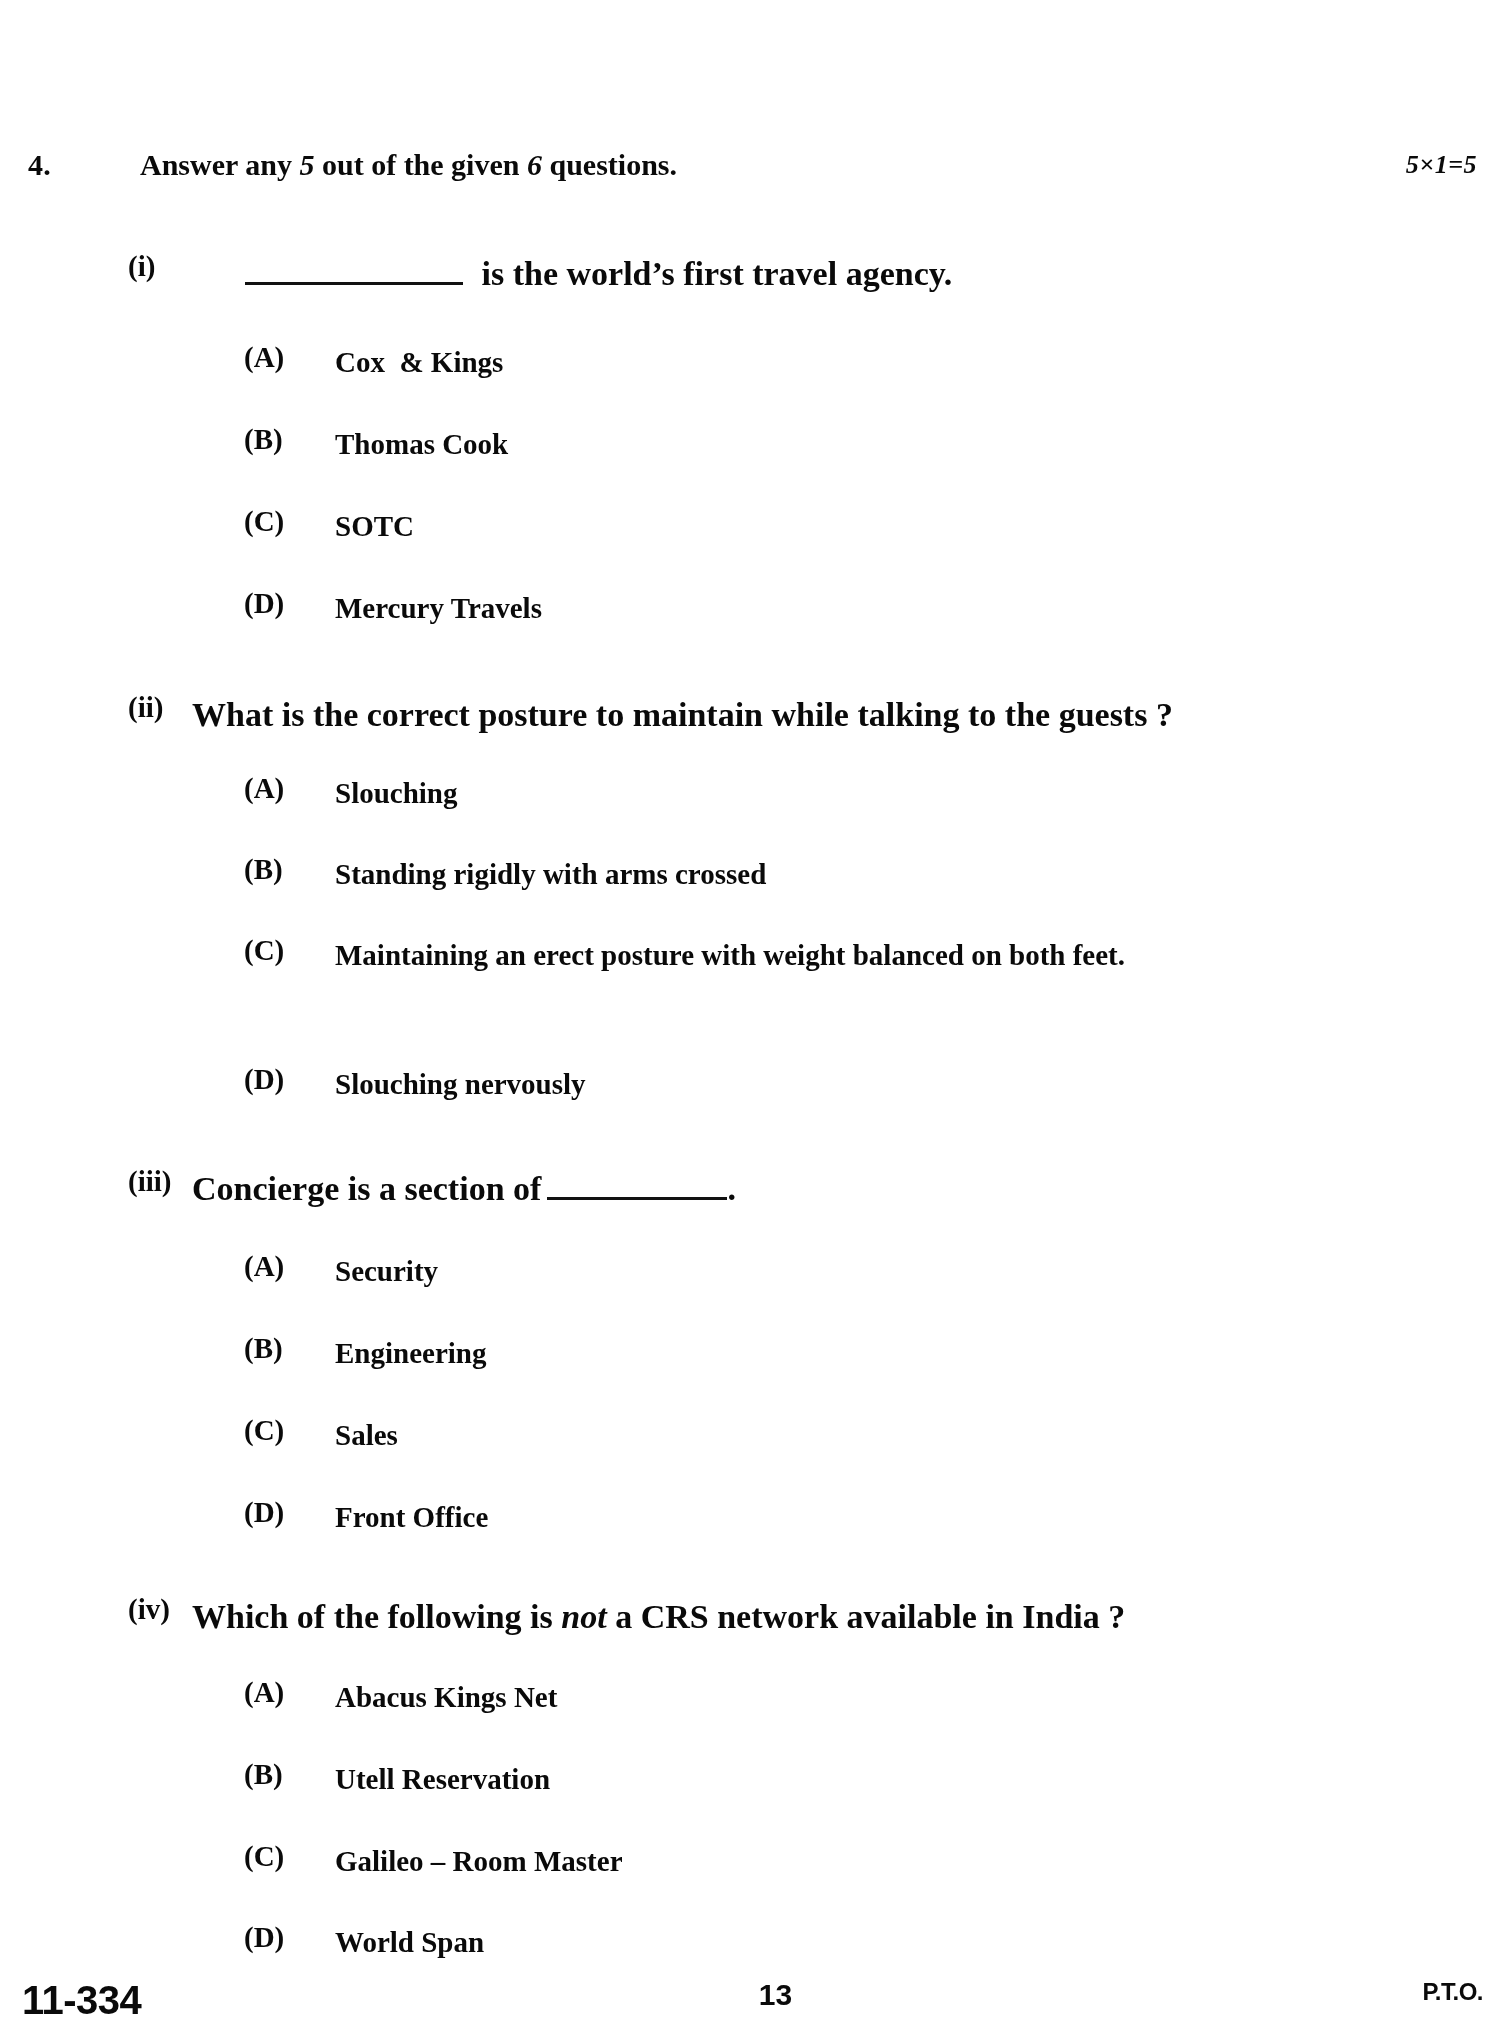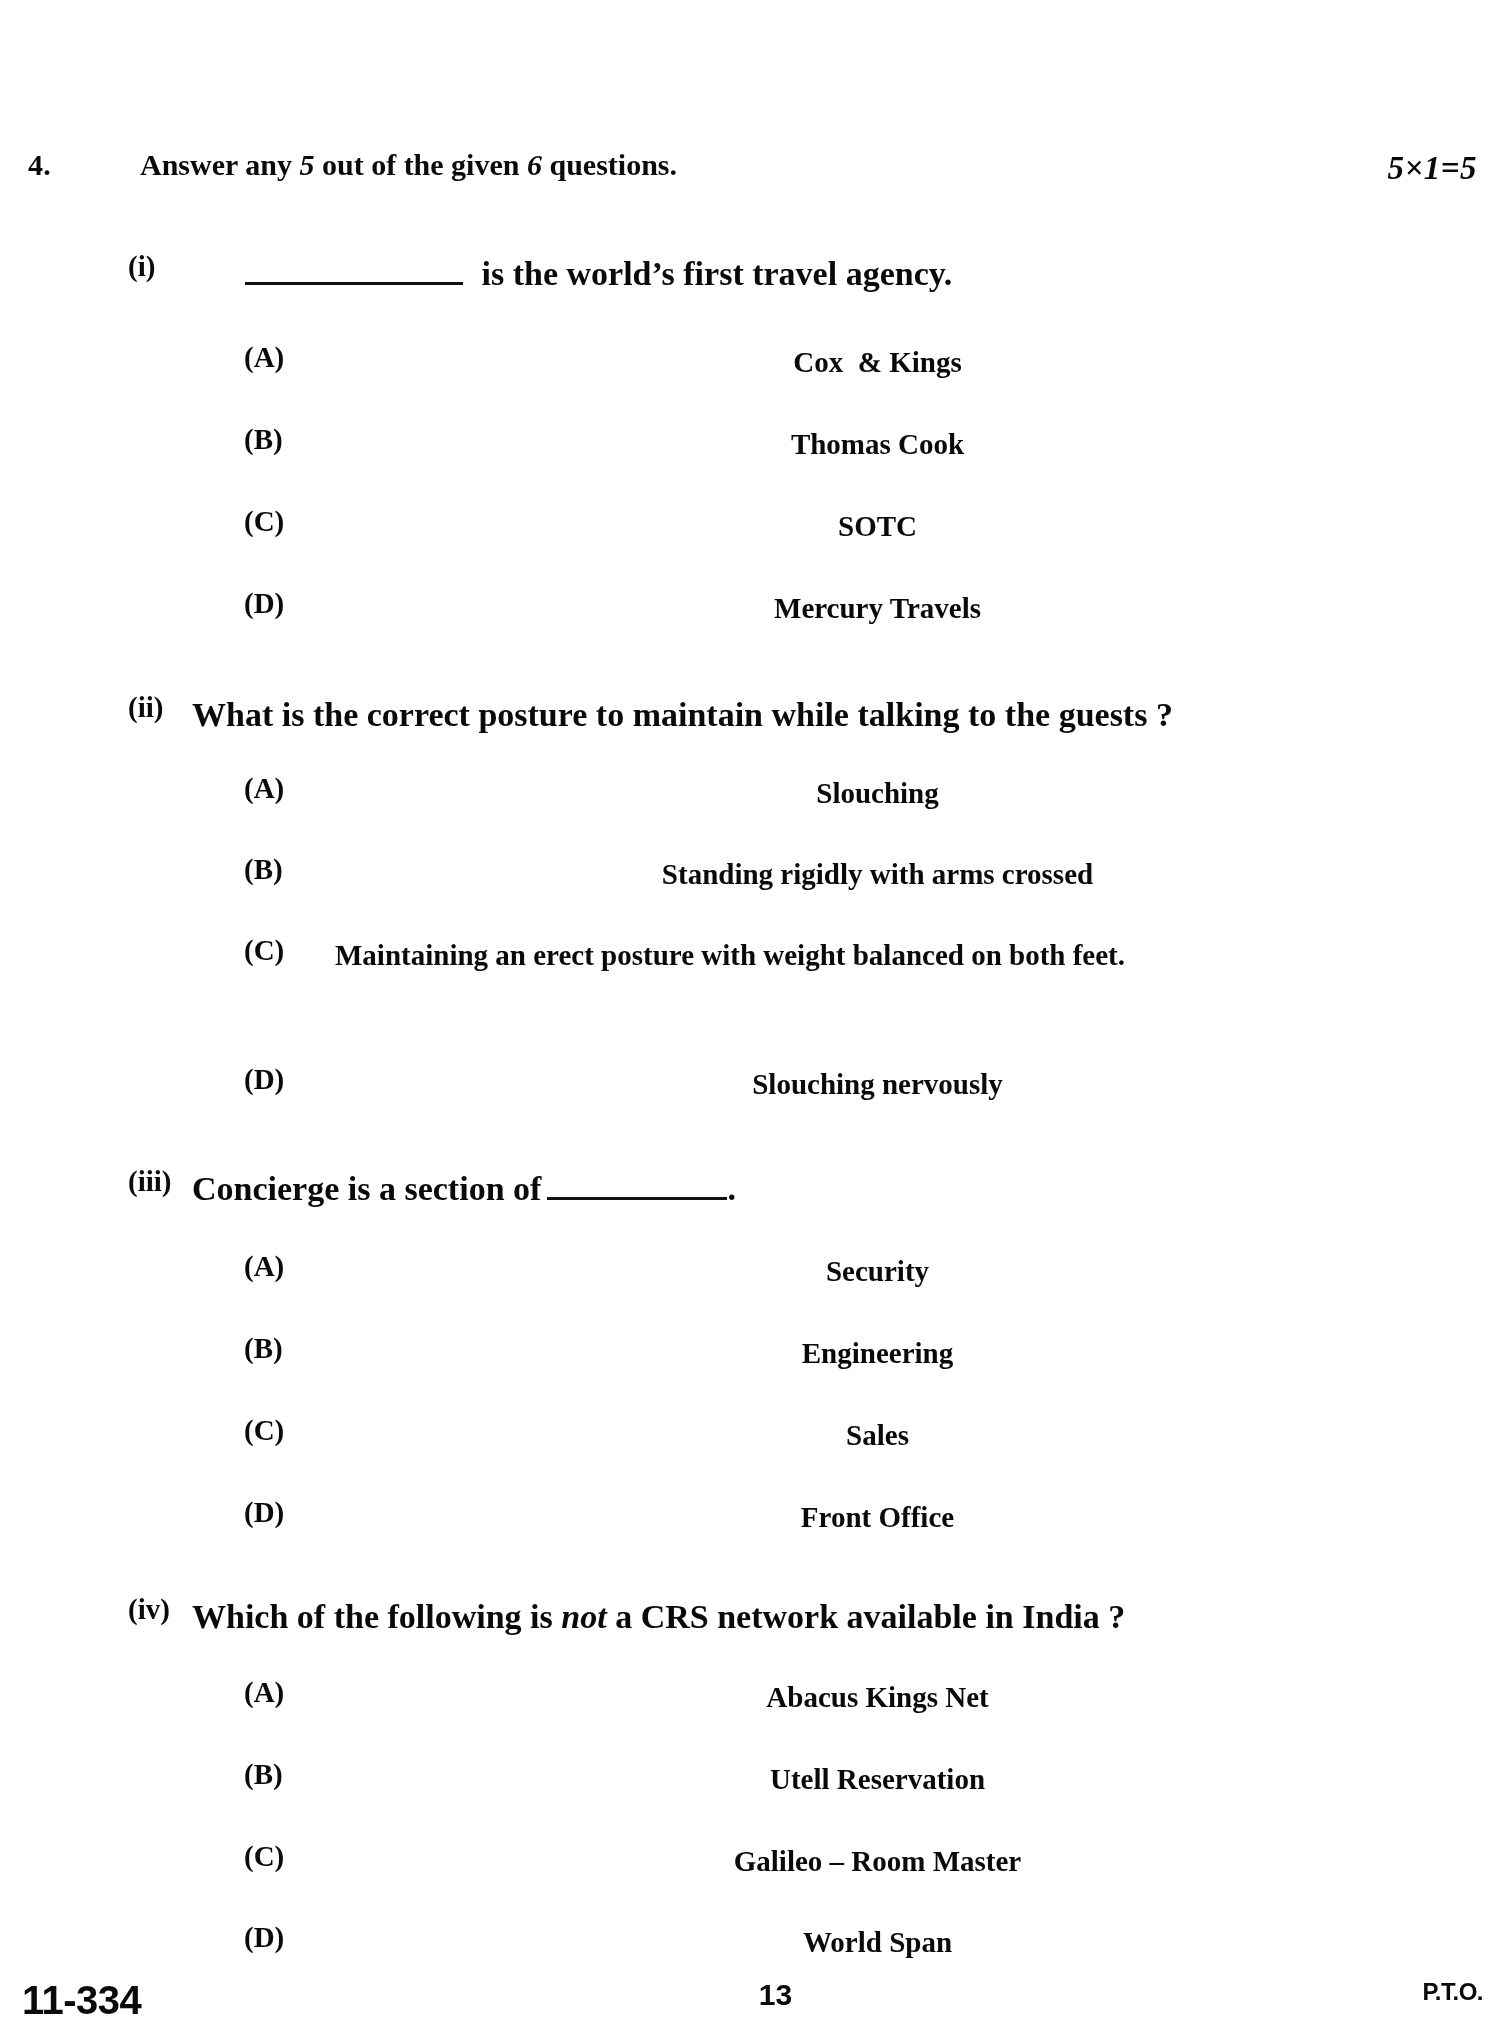--- a/index.html
+++ b/index.html
@@ -41,21 +41,21 @@
     font-weight: bold;
     white-space: nowrap;
   }
   .qhead-text i {
     font-style: italic;
   }
   .qhead-marks {
     position: absolute;
     right: 28px;
     top: 2px;
-    font-size: 33px;
+    font-size: 26px;
     font-weight: bold;
     font-style: italic;
     white-space: nowrap;
     letter-spacing: 0.5px;
   }
 
   
   .subq {
     position: absolute;
     left: 0;
@@ -111,21 +111,20 @@
   }
   .opt-text {
     position: absolute;
     left: 335px;
     top: 0;
     width: 1085px;
     font-size: 29px;
     font-weight: bold;
     line-height: 1.46;
     white-space: pre;
-    text-align: center;
   }
   .opt-text.wrap {
     white-space: normal;
     text-align: justify;
     text-justify: inter-word;
   }
 
   
   .footer {
     position: absolute;

